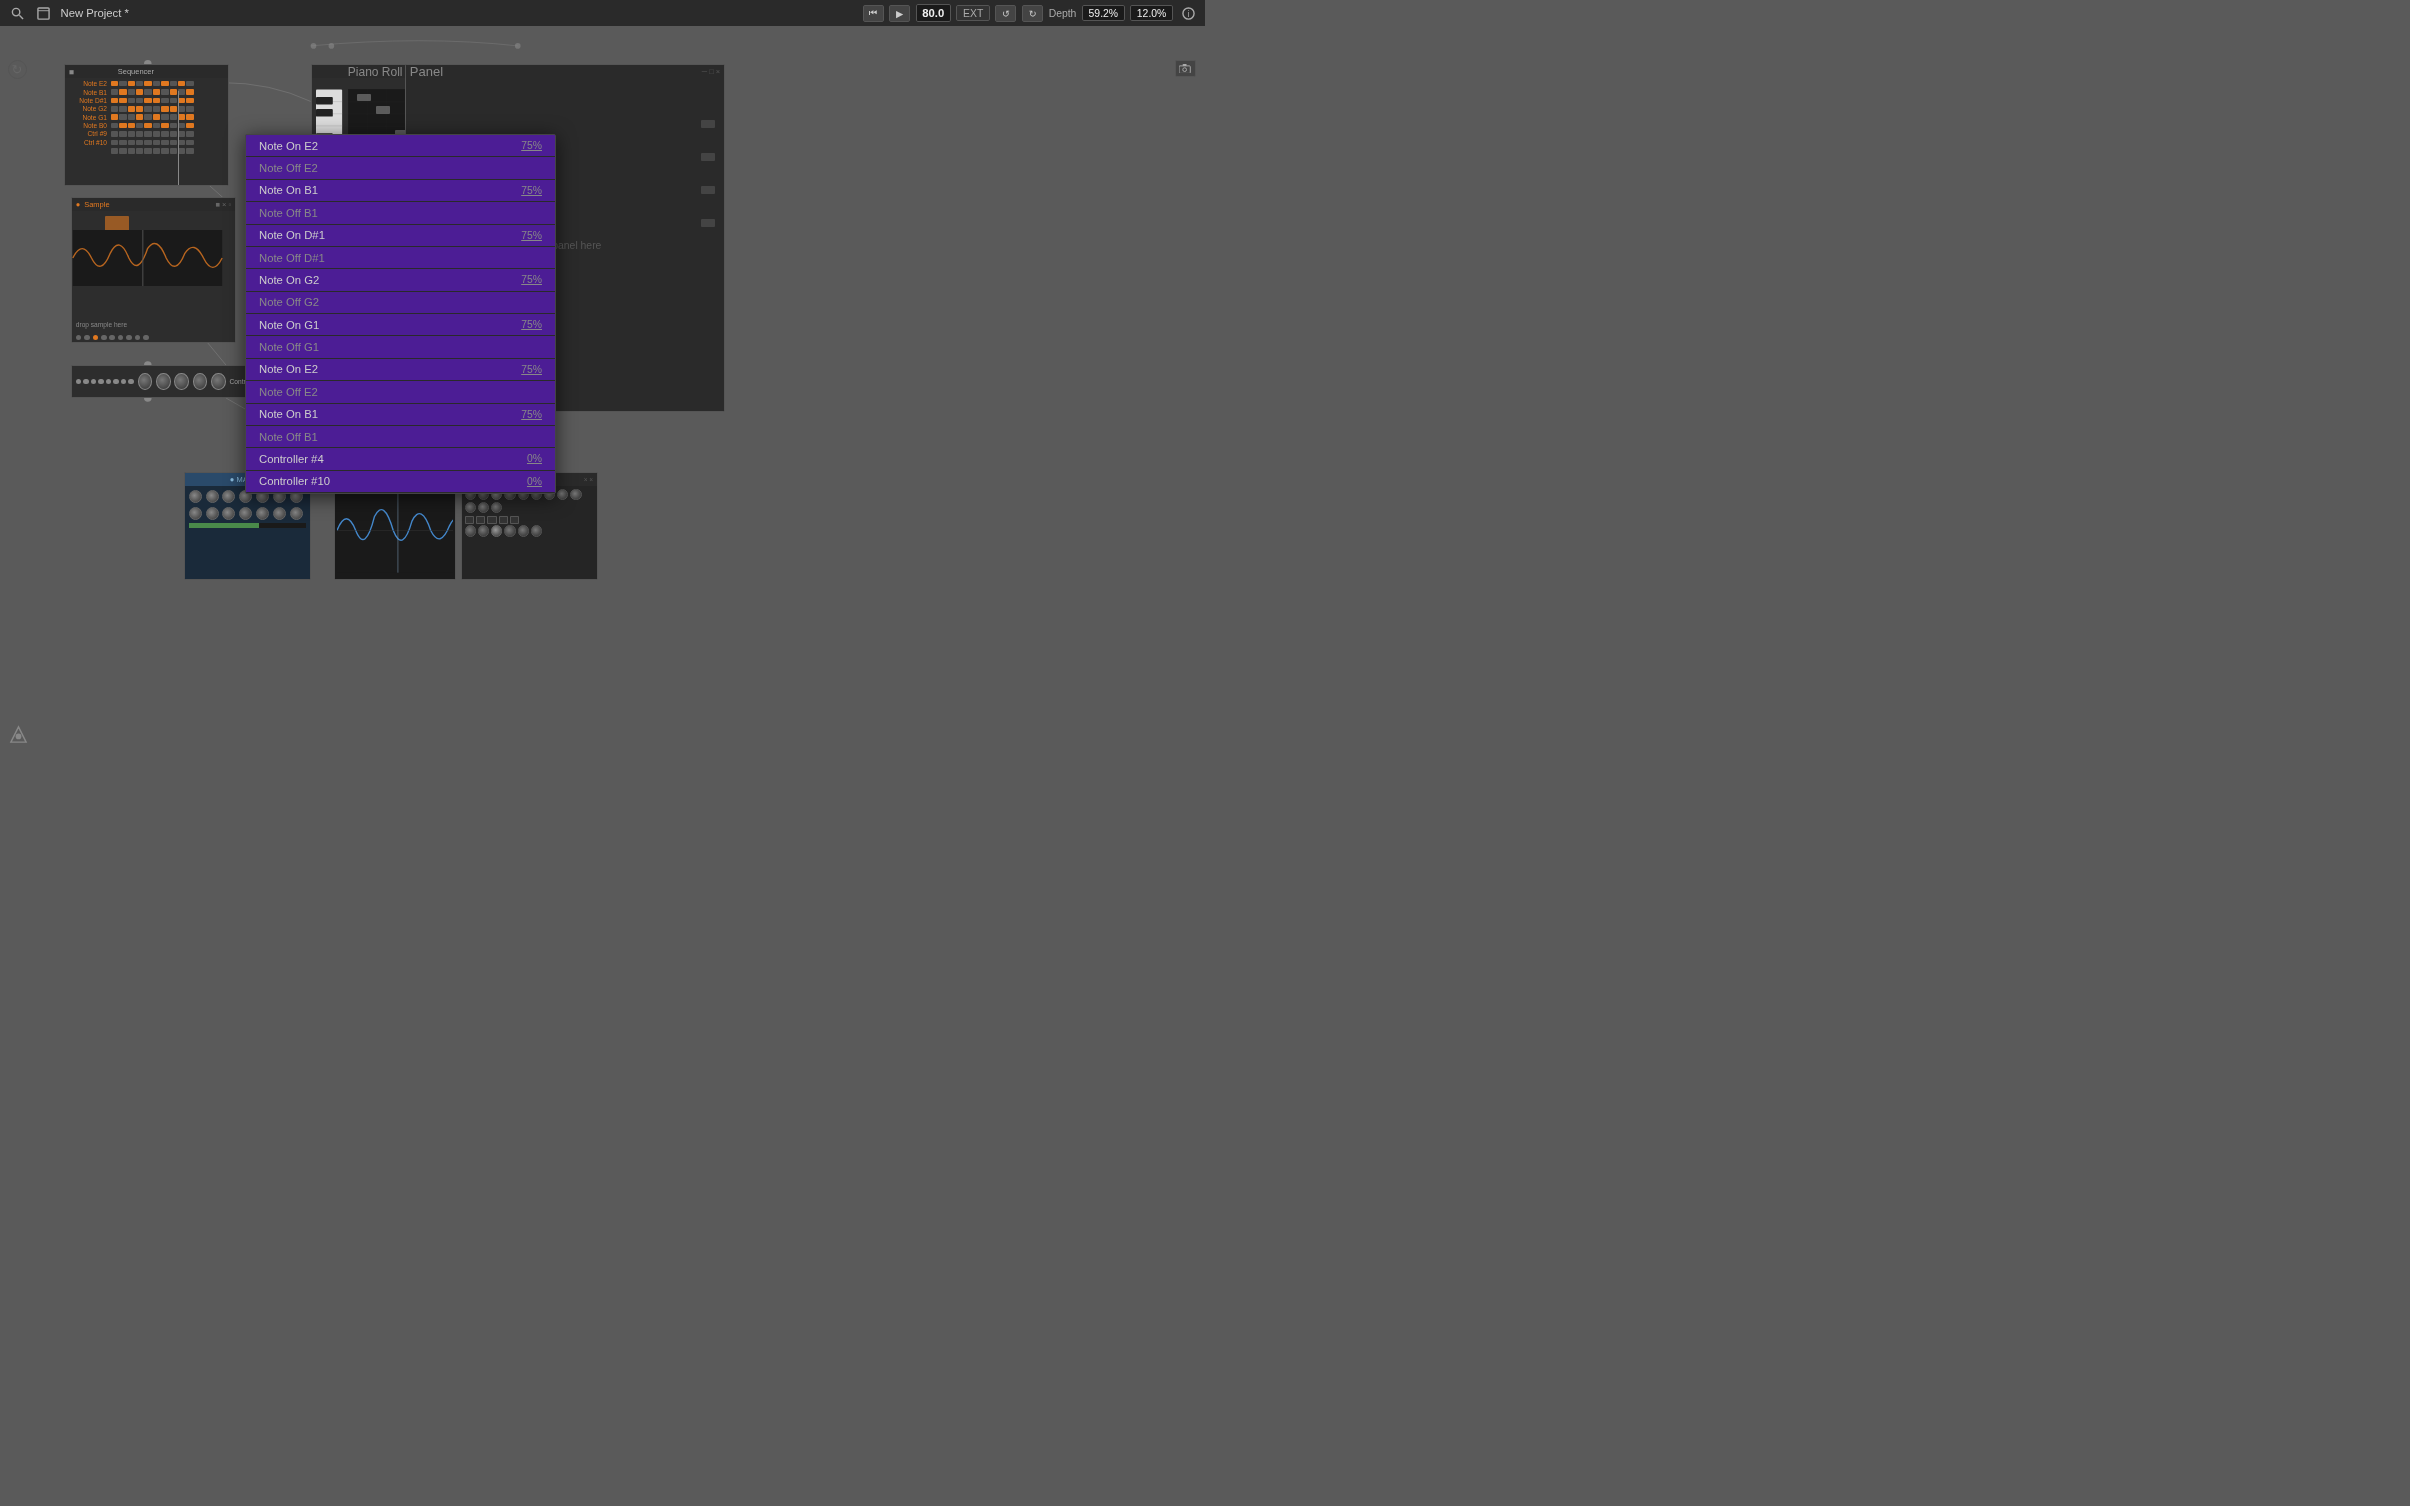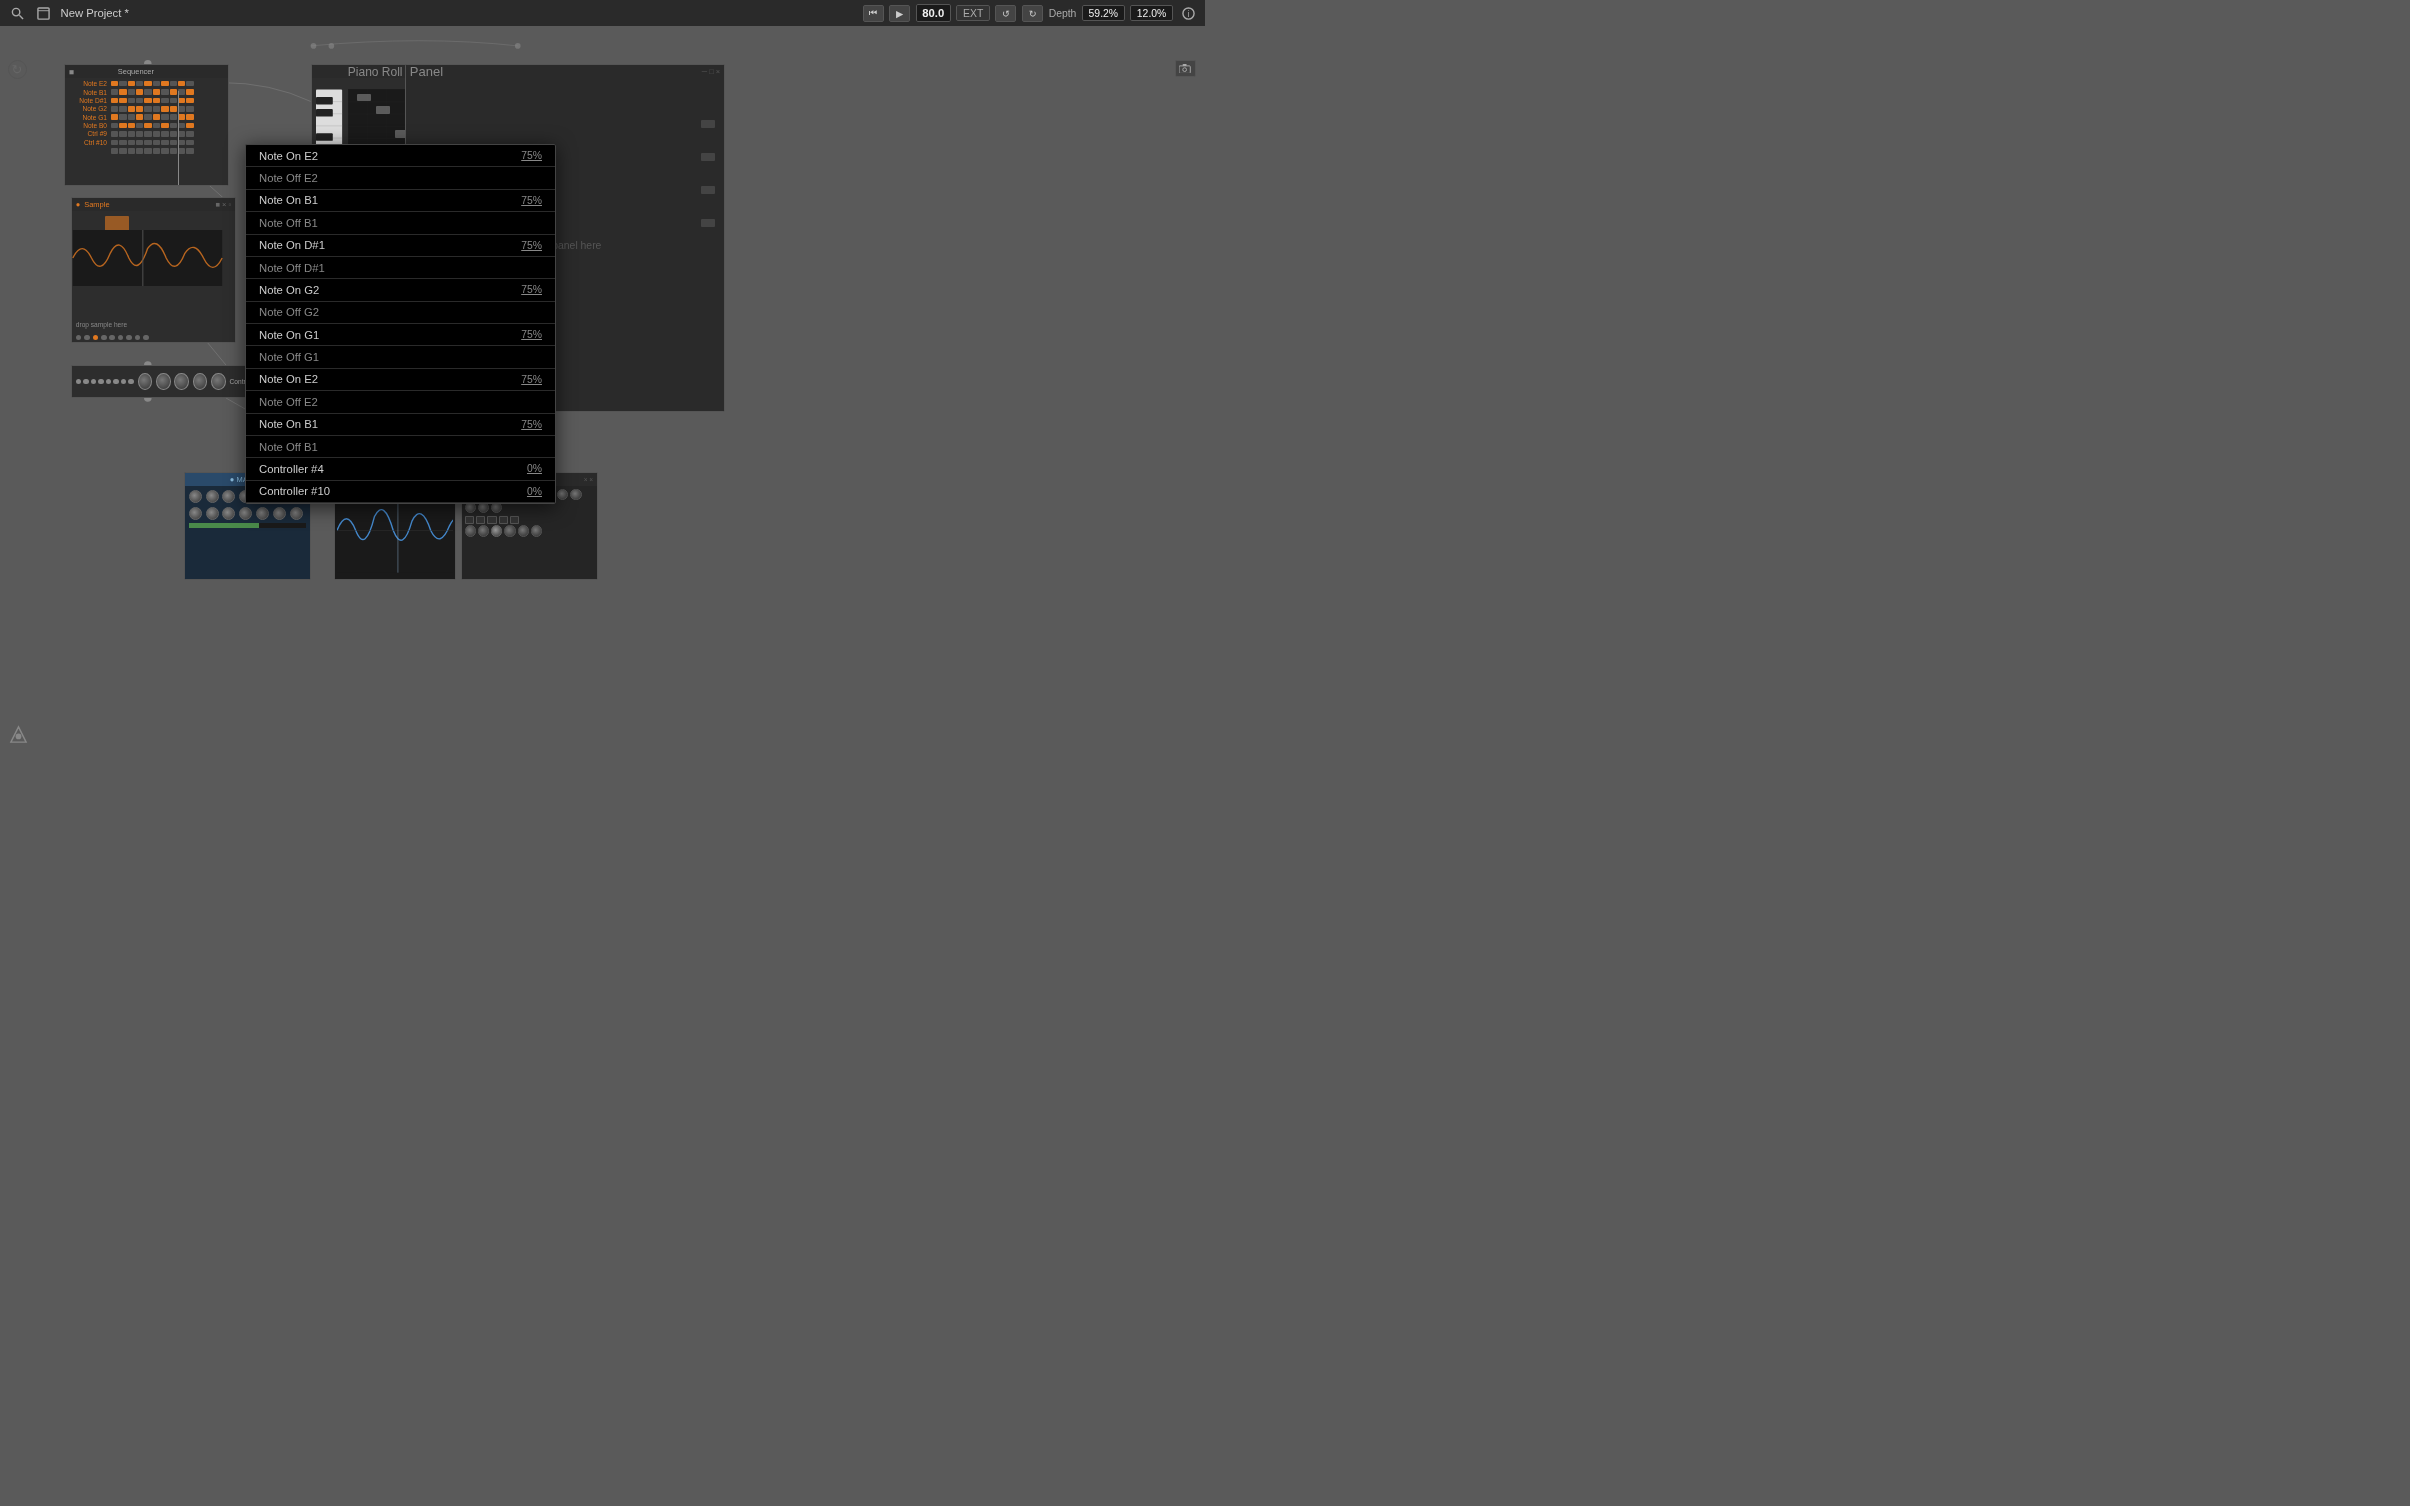--- a/index.html
+++ b/index.html
@@ -238,23 +238,23 @@
       position: absolute;
       top: 50%;
       left: 50%;
       transform: translate(-50%, -50%);
     }
 
     
     #dropdown-menu {
       position: absolute;
       left: 245px;
-      top: 118px;
+      top: 108px;
       width: 311px;
-      background: #000000;
+      background: #4c1d95;
       border: 0.9px solid #444;
       border-radius: 1.9px;
       z-index: 100;
       box-shadow: 0 3.8px 19px rgba(0,0,0,0.6);
       overflow: hidden;
     }
 
     .menu-item {
       display: flex;
       align-items: center;

